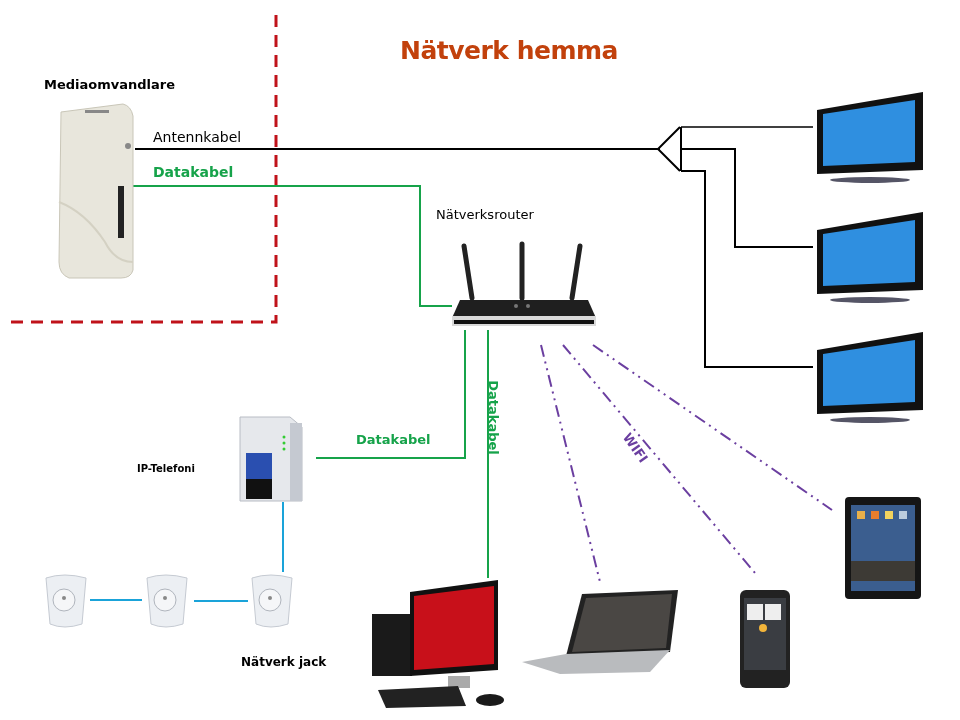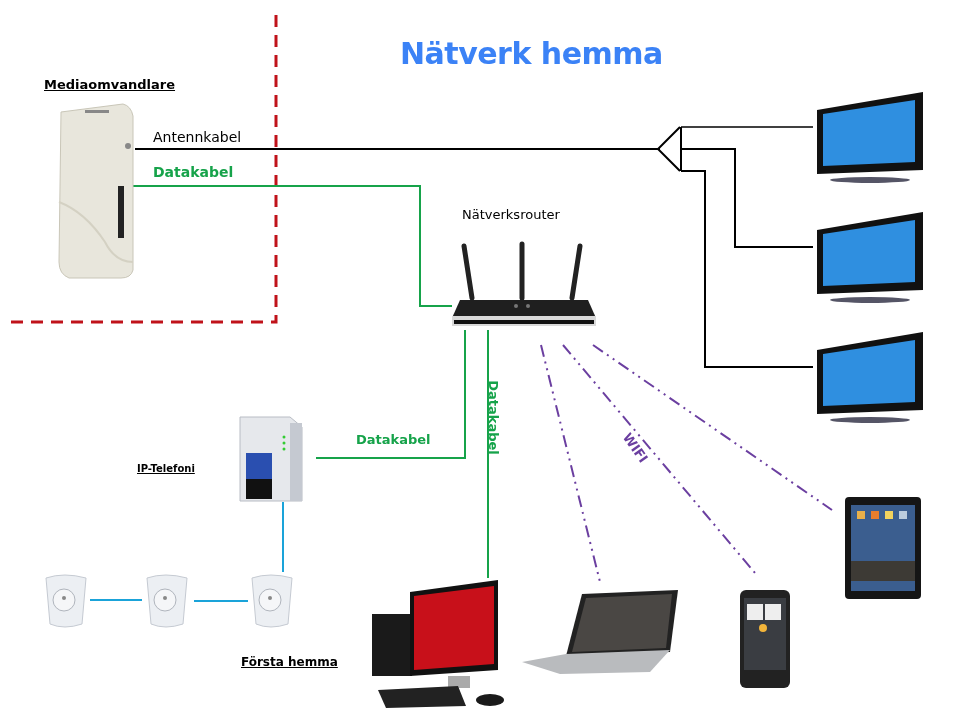--- a/index.html
+++ b/index.html
@@ -1,20 +1,20 @@
 <!DOCTYPE html>
 <html><head>
 <meta charset="utf-8">
 <style>
   html, body { margin:0; padding:0; background:#fff; }
   body { width:960px; height:720px; position:relative; overflow:hidden; font-family:"Liberation Sans", sans-serif; }
   .txt { position:absolute; font-family:"DejaVu Sans", sans-serif; white-space:nowrap; }
-  .title { left:400px; top:36px; font-size:30px; font-weight:bold; color:#3b82f6; letter-spacing:-0.5px; }
+  .title { left:400px; top:36px; font-size:25px; font-weight:bold; color:#c2410c; letter-spacing:-0.5px; }
   .lbl { font-size:13px; color:#000; }
-  .lbl.bold { font-weight:bold;text-decoration:underline; }
+  .lbl.bold { font-weight:bold; }
   .green { color:#16a34a; font-weight:bold; font-size:13px; }
   .purple { color:#6b3fa0; font-weight:bold; font-size:13px; }
   svg.wires { position:absolute; left:0; top:0; }
   .dev { position:absolute; }
 </style>
 </head>
 <body>
 
 <svg class="wires" width="960" height="720">
 
@@ -41,26 +41,26 @@
   <line x1="541" y1="345" x2="600" y2="582" stroke="#6b3fa0" stroke-width="2" stroke-dasharray="12,5,2,5,2,5"></line>
   <line x1="563" y1="345" x2="755" y2="573" stroke="#6b3fa0" stroke-width="2" stroke-dasharray="12,5,2,5,2,5"></line>
   <line x1="593" y1="345" x2="832" y2="510" stroke="#6b3fa0" stroke-width="2" stroke-dasharray="12,5,2,5,2,5"></line>
 </svg>
 
 <div class="txt title">Nätverk hemma</div>
 
 <div class="txt lbl bold" style="left:44px;top:77px;">Mediaomvandlare</div>
 <div class="txt lbl" style="left:153px;top:129px;font-size:14px;">Antennkabel</div>
 <div class="txt green" style="left:153px;top:164px;font-size:14px;">Datakabel</div>
-<div class="txt lbl" style="left:462px;top:207px;">Nätverksrouter</div>
+<div class="txt lbl" style="left:436px;top:207px;">Nätverksrouter</div>
 <div class="txt lbl bold" style="left:137px;top:463px;font-size:10px;">IP-Telefoni</div>
 <div class="txt green" style="left:356px;top:432px;">Datakabel</div>
 <div class="txt green" style="left:456px;top:410px;transform:rotate(90deg);transform-origin:50% 50%;">Datakabel</div>
 <div class="txt purple" style="left:632px;top:430px;transform:rotate(55deg);transform-origin:0 0;">WIFI</div>
-<div class="txt lbl bold" style="left:241px;top:655px;font-size:12px;">Första hemma</div>
+<div class="txt lbl bold" style="left:241px;top:655px;font-size:12px;">Nätverk jack</div>
 
 <svg class="dev" style="left:55px;top:102px;" width="82" height="180">
   <path d="M6,10 L68,2 Q76,4 78,14 L78,168 Q76,176 66,176 L14,176 Q4,172 4,160 Z" fill="#e8e6dc" stroke="#c9c6b8"></path>
   <path d="M4,100 Q30,110 50,140 Q60,160 78,160" fill="none" stroke="#d4d1c3" stroke-width="2"></path>
   <rect x="63" y="84" width="6" height="52" fill="#222"></rect>
   <circle cx="73" cy="44" r="3" fill="#888"></circle>
   <rect x="30" y="8" width="24" height="3" fill="#888"></rect>
 </svg>
 
 <svg class="dev" style="left:450px;top:240px;" width="150" height="92">

